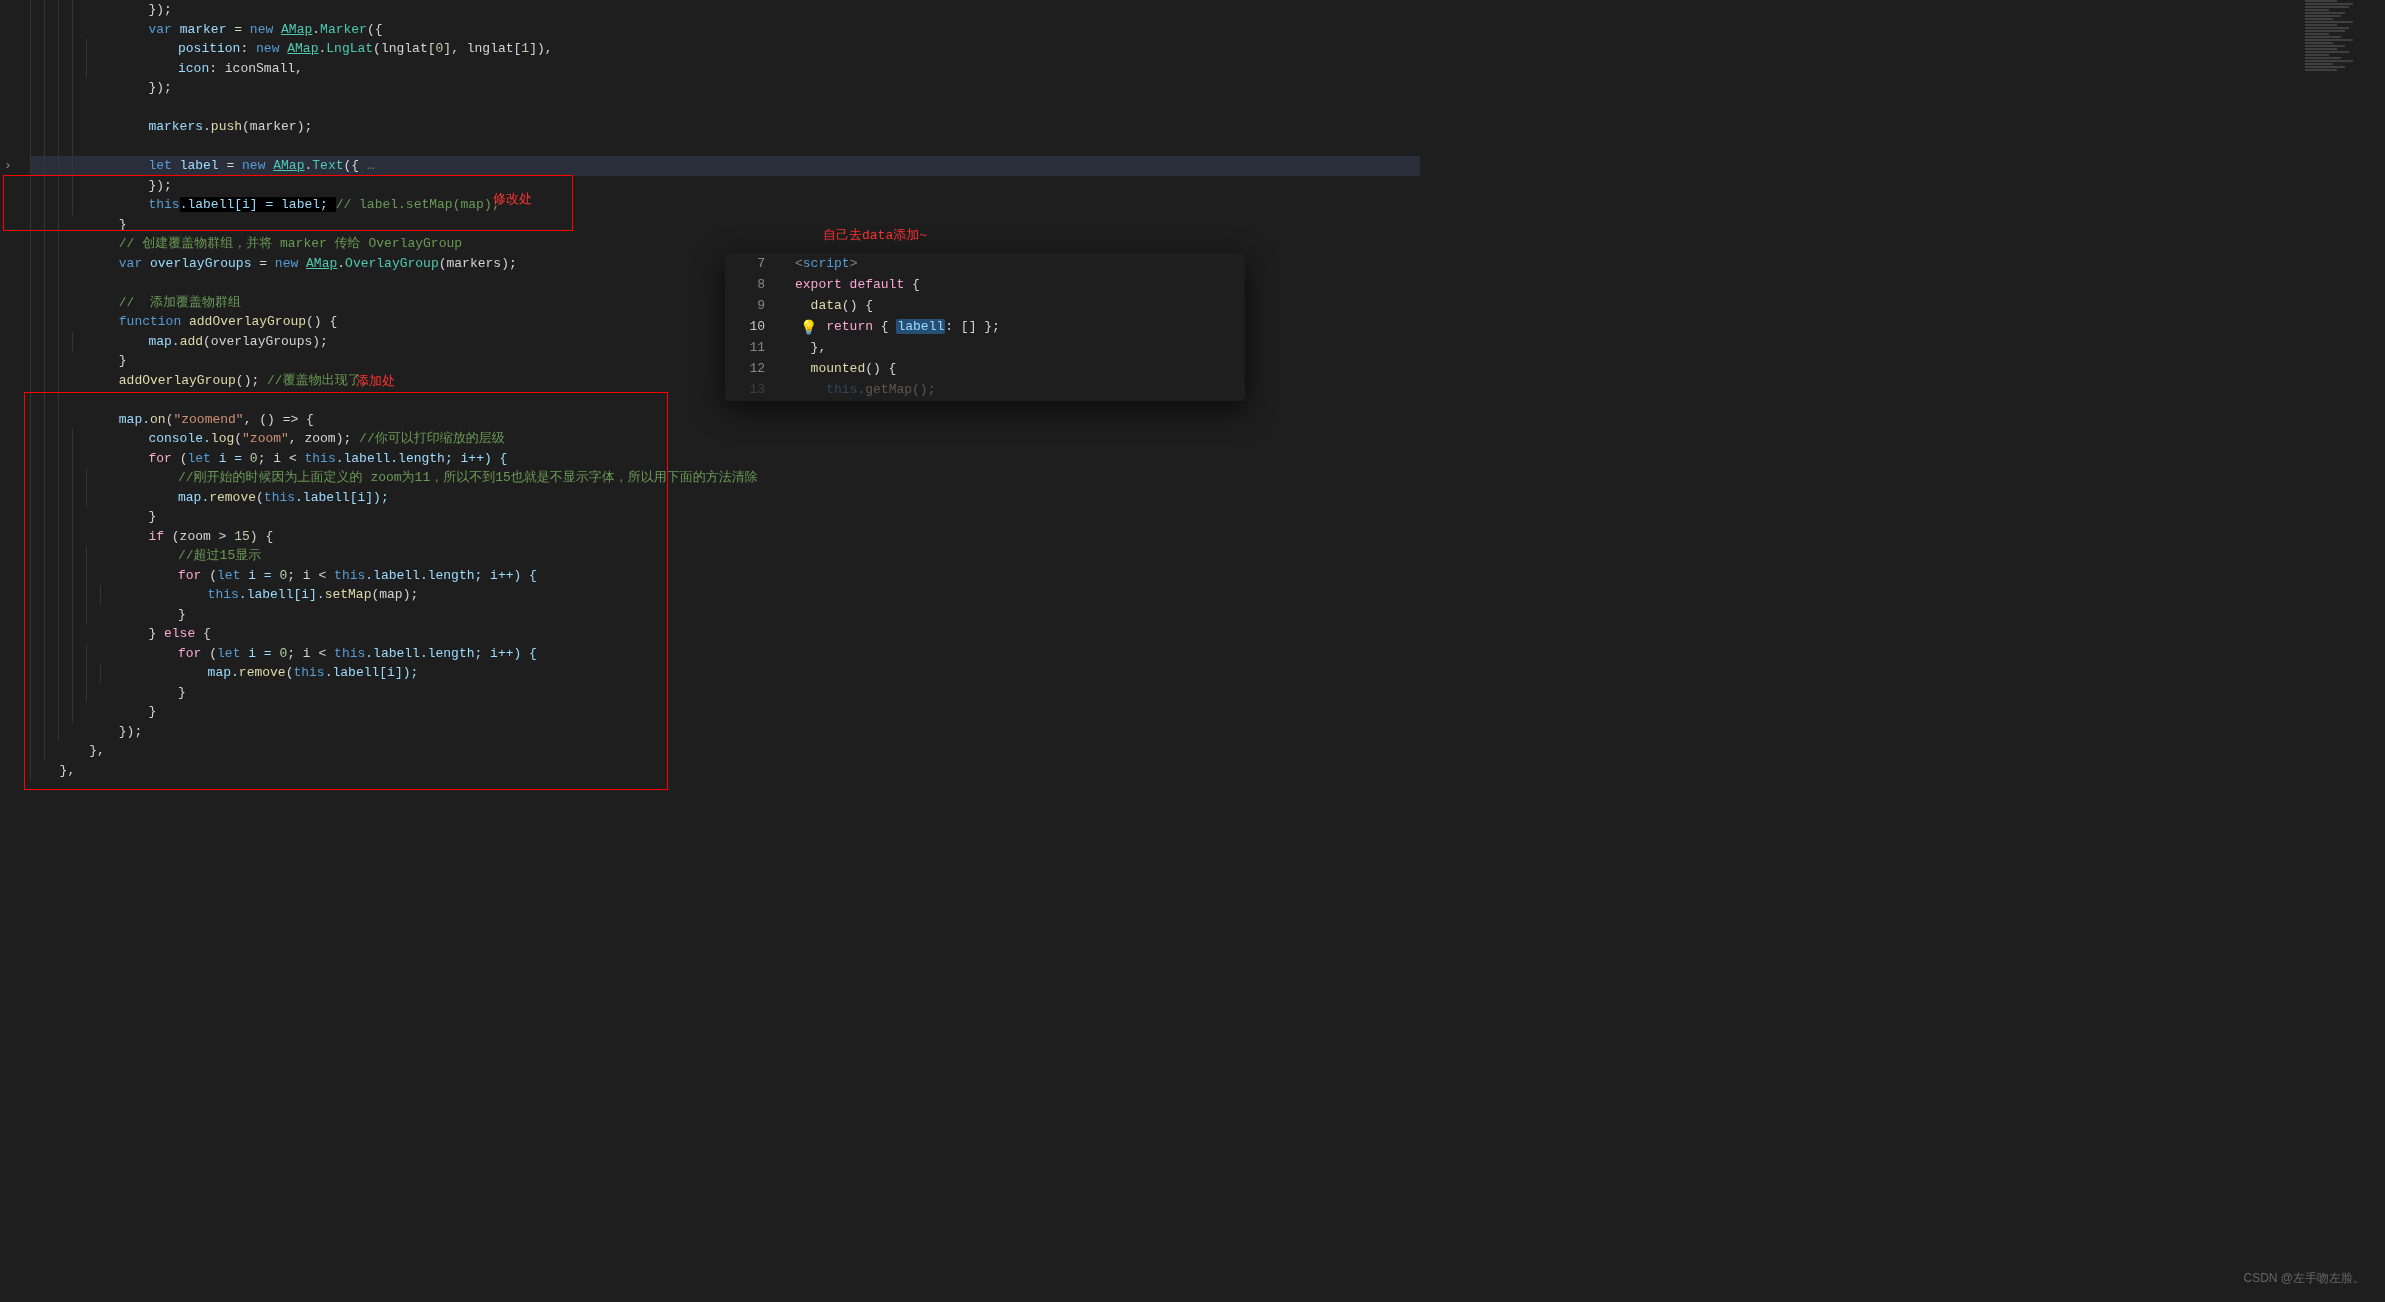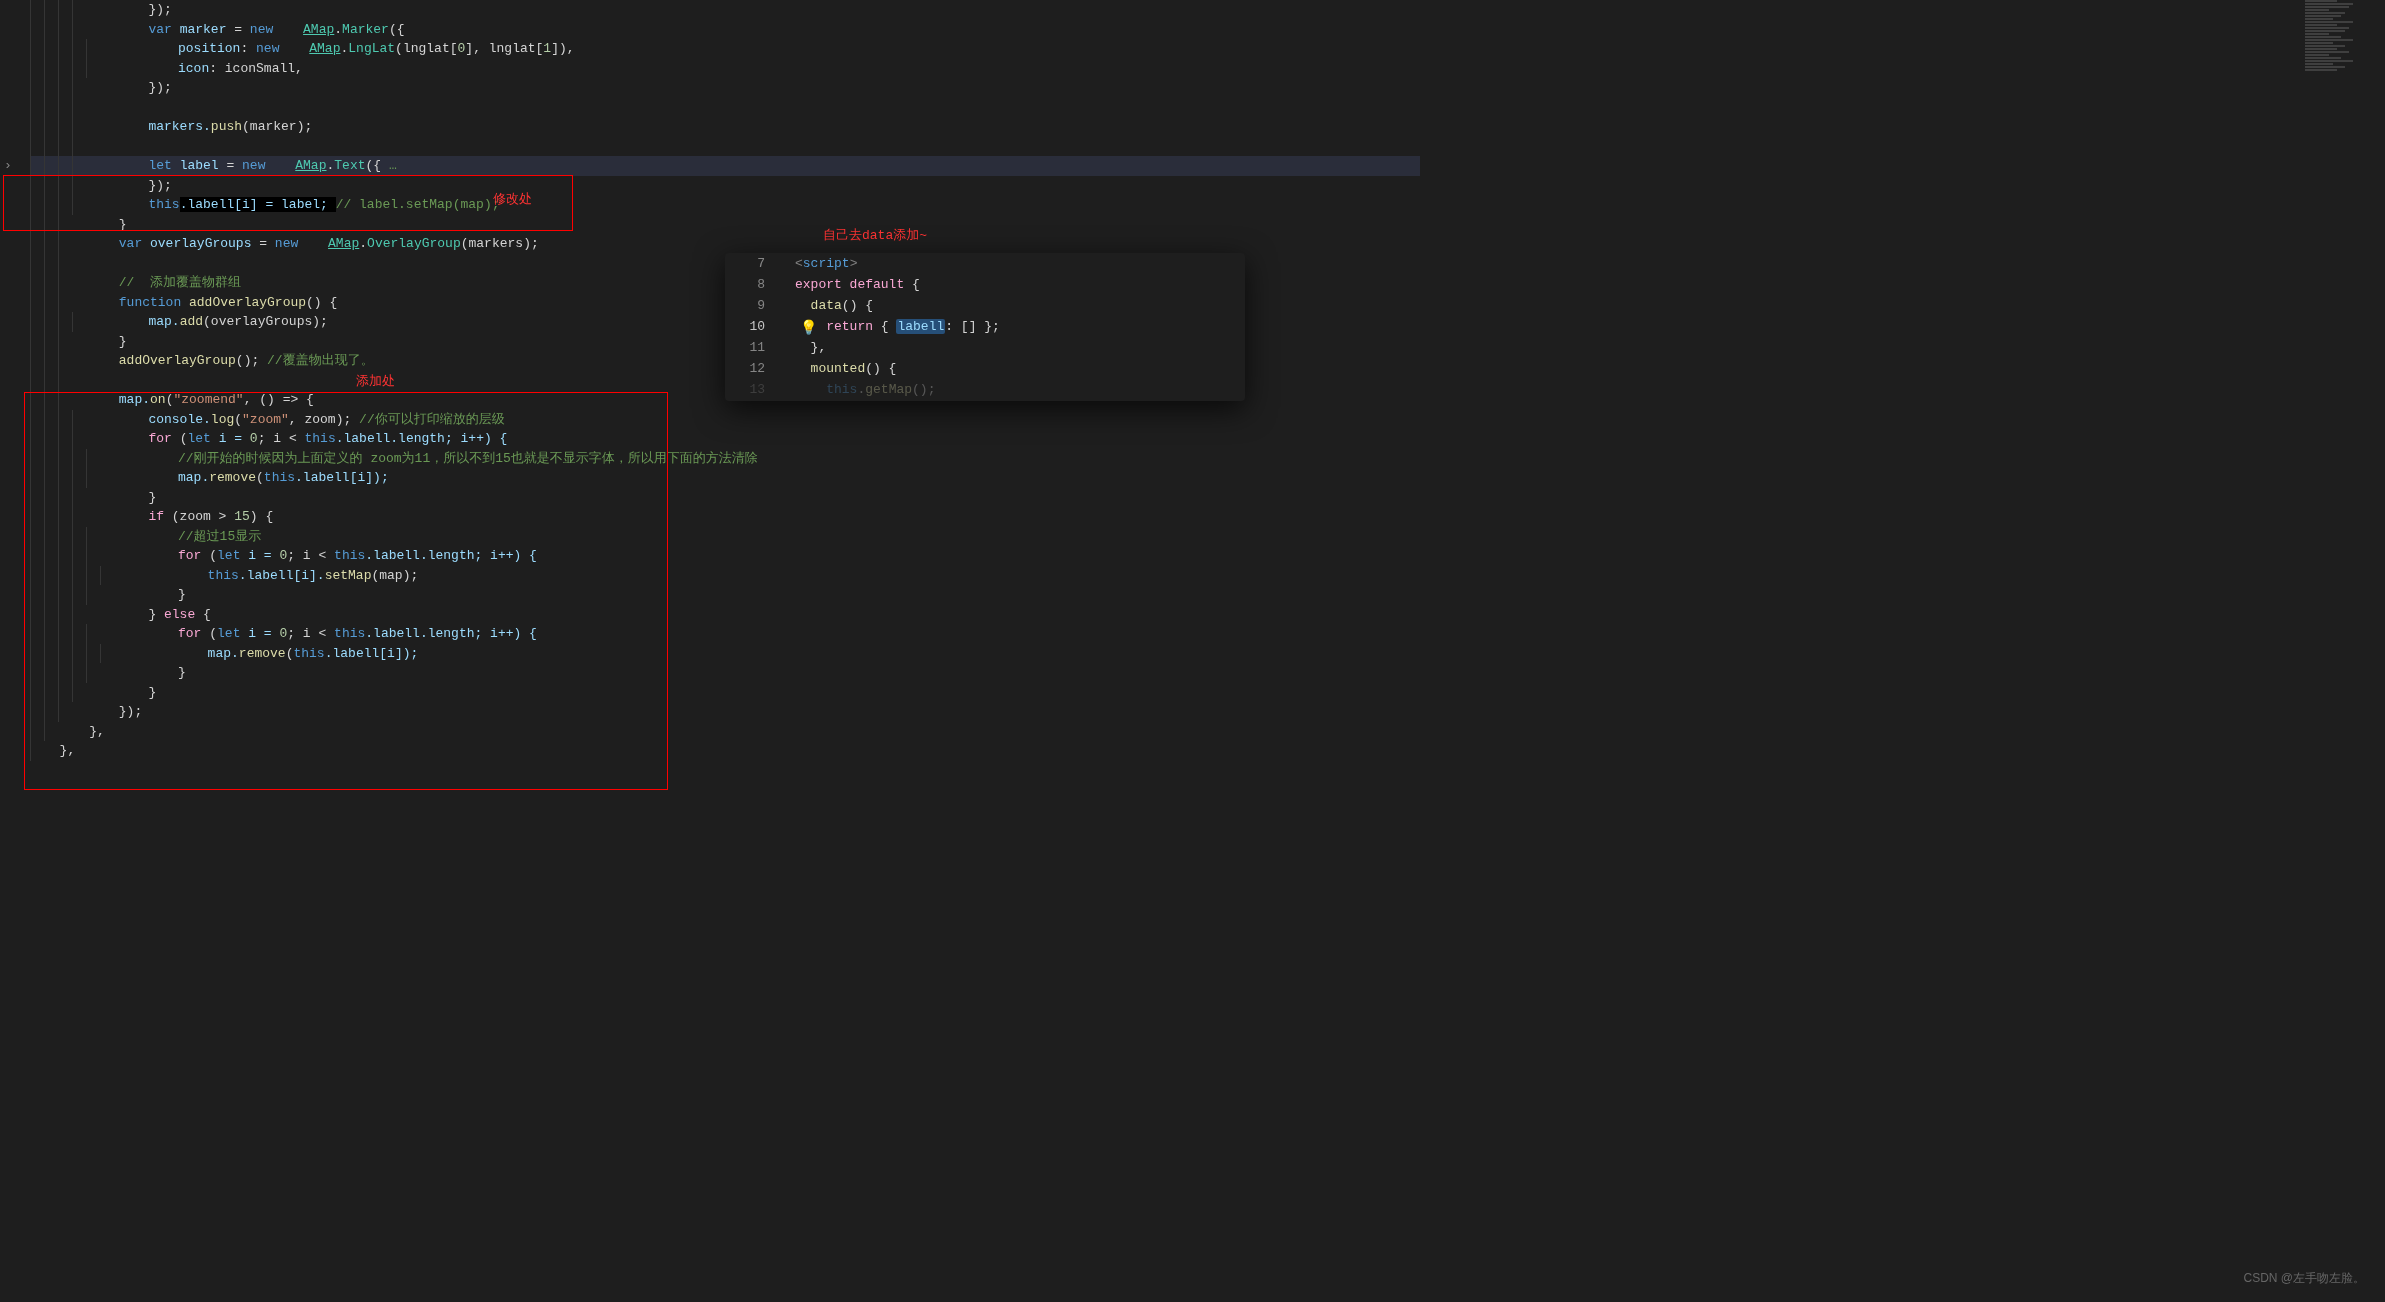--- a/index.html
+++ b/index.html
@@ -173,21 +173,21 @@
 .kw2 { color: #f9a8d4; }
 .var { color: #9cdcfe; }
 .cls { color: #4ec9b0; }
 .fn { color: #dcdcaa; }
 .str { color: #ce9178; }
 .num { color: #b5cea8; }
 .cmt { color: #6a9955; }
 .pun { color: #d4d4d4; }
 .prop { color: #9cdcfe; }
 .this { color: #569cd6; }
-.underline { text-decoration: underline; margin-left: 22px; }
+.underline { text-decoration: underline; }
 .tag { color: #808080; }
 .tagname { color: #569cd6; }
 </style>
 </head>
 <body>
 
 <div class="main-editor">
   <div class="gutter">
     <span class="gutter-arrow" style="top:158px">›</span>
   </div>
@@ -211,20 +211,21 @@
     <div class="code-line"><span class="indent-guide"></span><span class="indent-guide"></span><span class="indent-guide"></span><span class="indent-guide"></span></div>
 
     <div class="code-line highlight-line"><span class="indent-guide"></span><span class="indent-guide"></span><span class="indent-guide"></span><span class="indent-guide"></span><span class="kw">        let</span><span class="var"> label</span><span> = </span><span class="kw">new</span><span> </span><span class="cls underline">AMap</span><span>.</span><span class="cls">Text</span><span>({ </span><span class="cmt">…</span></div>
 
     <div class="code-line"><span class="indent-guide"></span><span class="indent-guide"></span><span class="indent-guide"></span><span class="indent-guide"></span><span>        });</span></div>
 
     <div class="code-line"><span class="indent-guide"></span><span class="indent-guide"></span><span class="indent-guide"></span><span class="indent-guide"></span><span class="this">        this</span><span class="var" style="background:#000000">.labell[i] = label; </span><span class="cmt">// label.setMap(map);</span></div>
 
     <div class="code-line"><span class="indent-guide"></span><span class="indent-guide"></span><span class="indent-guide"></span><span>      }</span></div>
 
+    <div class="code-line"><span class="indent-guide"></span><span class="indent-guide"></span><span class="indent-guide"></span><span class="cmt">      // 创建覆盖物群组，并将 marker 传给 OverlayGroup</span></div>
 
     <div class="code-line"><span class="indent-guide"></span><span class="indent-guide"></span><span class="indent-guide"></span><span class="kw">      var</span><span class="var"> overlayGroups</span><span> = </span><span class="kw">new</span><span> </span><span class="cls underline">AMap</span><span>.</span><span class="cls">OverlayGroup</span><span>(markers);</span></div>
 
     <div class="code-line"><span class="indent-guide"></span><span class="indent-guide"></span><span class="indent-guide"></span></div>
 
     <div class="code-line"><span class="indent-guide"></span><span class="indent-guide"></span><span class="indent-guide"></span><span class="cmt">      //  添加覆盖物群组</span></div>
 
     <div class="code-line"><span class="indent-guide"></span><span class="indent-guide"></span><span class="indent-guide"></span><span class="kw">      function</span><span class="fn"> addOverlayGroup</span><span>() {</span></div>
 
     <div class="code-line"><span class="indent-guide"></span><span class="indent-guide"></span><span class="indent-guide"></span><span class="indent-guide"></span><span class="var">        map.</span><span class="fn">add</span><span>(overlayGroups);</span></div>

